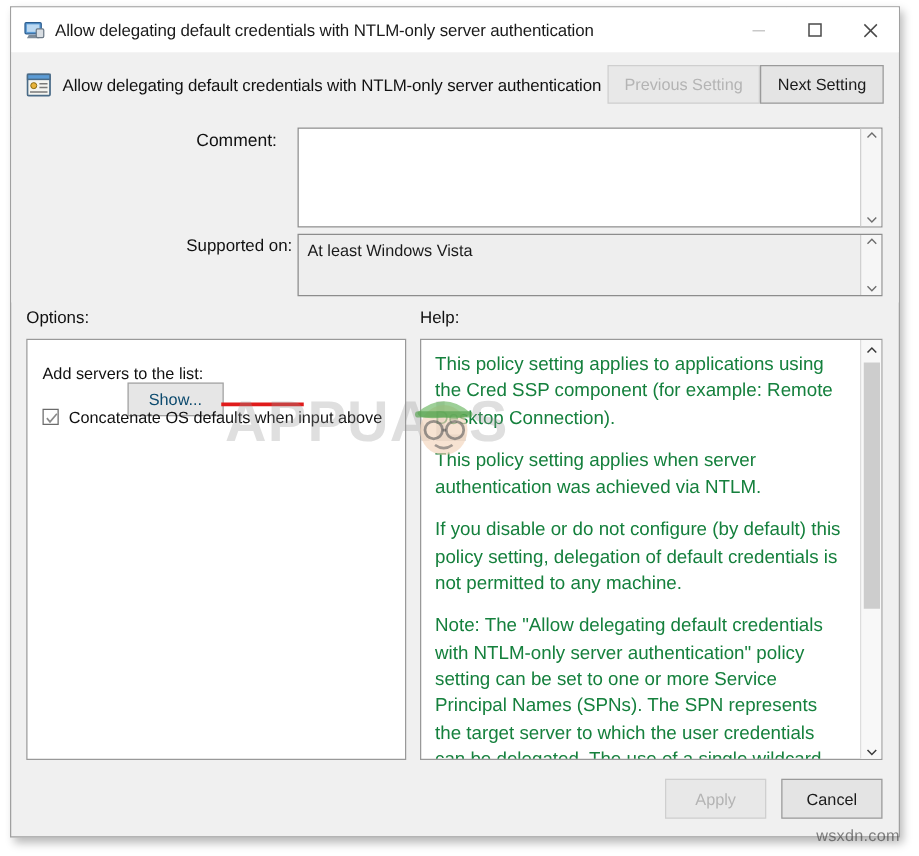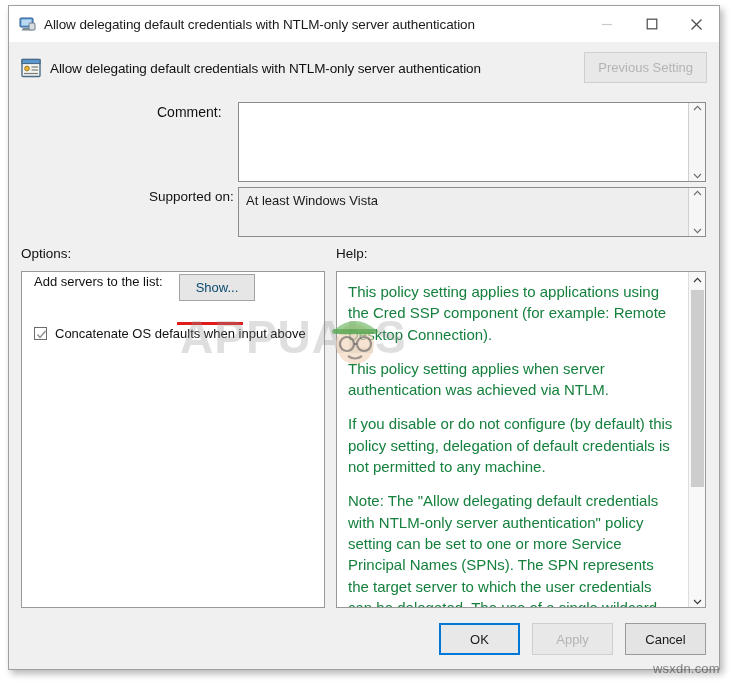--- a/index.html
+++ b/index.html
@@ -61,21 +61,21 @@
   .header-icon {
     margin-left: 12px; margin-right: 9px;
     width: 20px; height: 20px; flex: 0 0 auto; position: relative;
   }
   .header-text {
     font-size: 13.5px; color: #111111; white-space: nowrap;
     letter-spacing: -0.1px;
   }
   .header-buttons {
     position: absolute; right: 12px; top: 10px;
-    display: flex; gap: 12px; flex-direction: column;
+    display: flex; 
   }
   .btn {
     font-family: "Liberation Sans", sans-serif;
     font-size: 13px;
     border: 1px solid #adadad;
     background: #e1e1e1;
     color: #1a1a1a;
     height: 31px;
     padding: 0 13px;
     display: flex; align-items: center; justify-content: center;
@@ -150,22 +150,22 @@
   .sec-options { left: 12px; top: 240px; }
   .sec-help { left: 327px; top: 240px; }
 
   
   .options-panel {
     position: absolute; left: 12px; top: 265px;
     width: 304px; height: 337px;
     background: #ffffff; border: 1px solid #999999;
   }
   .opt-row {
-    position: absolute; left: 12px; top: 2px;
-    display: flex; align-items: flex-start;
+    position: absolute; left: 12px; top: 19px;
+    display: flex; align-items: flex-end; flex-direction: column;
   }
   .opt-row-label { font-size: 13px; color: #111111; margin-right: 16px; }
   .show-btn {
     font-size: 13px; border: 1px solid #a3a3a3; background: #e6e6e6;
     color: #0c4a6e; height: 27px; padding: 0 16px;
     display: flex; align-items: center; justify-content: center;
     position: relative;
   }
   .red-underline-show {
     position: absolute; left: 155px; top: 50px;
@@ -362,21 +362,20 @@
         <div class="help-thumb"></div>
         <div class="arrow-bottom">
           <svg width="9" height="6" viewBox="0 0 9 6">
               <path d="M1 1 L4.5 4.6 L8 1" fill="none" stroke="#3a3a3a" stroke-width="1.2"></path>
             </svg>
         </div>
       </div>
     </div>
 
     <div class="footer">
-      <div class="btn focused">OK</div>
       <div class="btn disabled">Apply</div>
       <div class="btn normal">Cancel</div>
     </div>
   </div>
 
   <div class="wm-appuals">
     <span class="wm-word">APPUALS</span>
     <span class="wm-face">
       <svg width="62" height="62" viewBox="0 0 62 62">
         <ellipse cx="31" cy="38" rx="19" ry="20" fill="rgba(243,212,186,0.65)"></ellipse>

